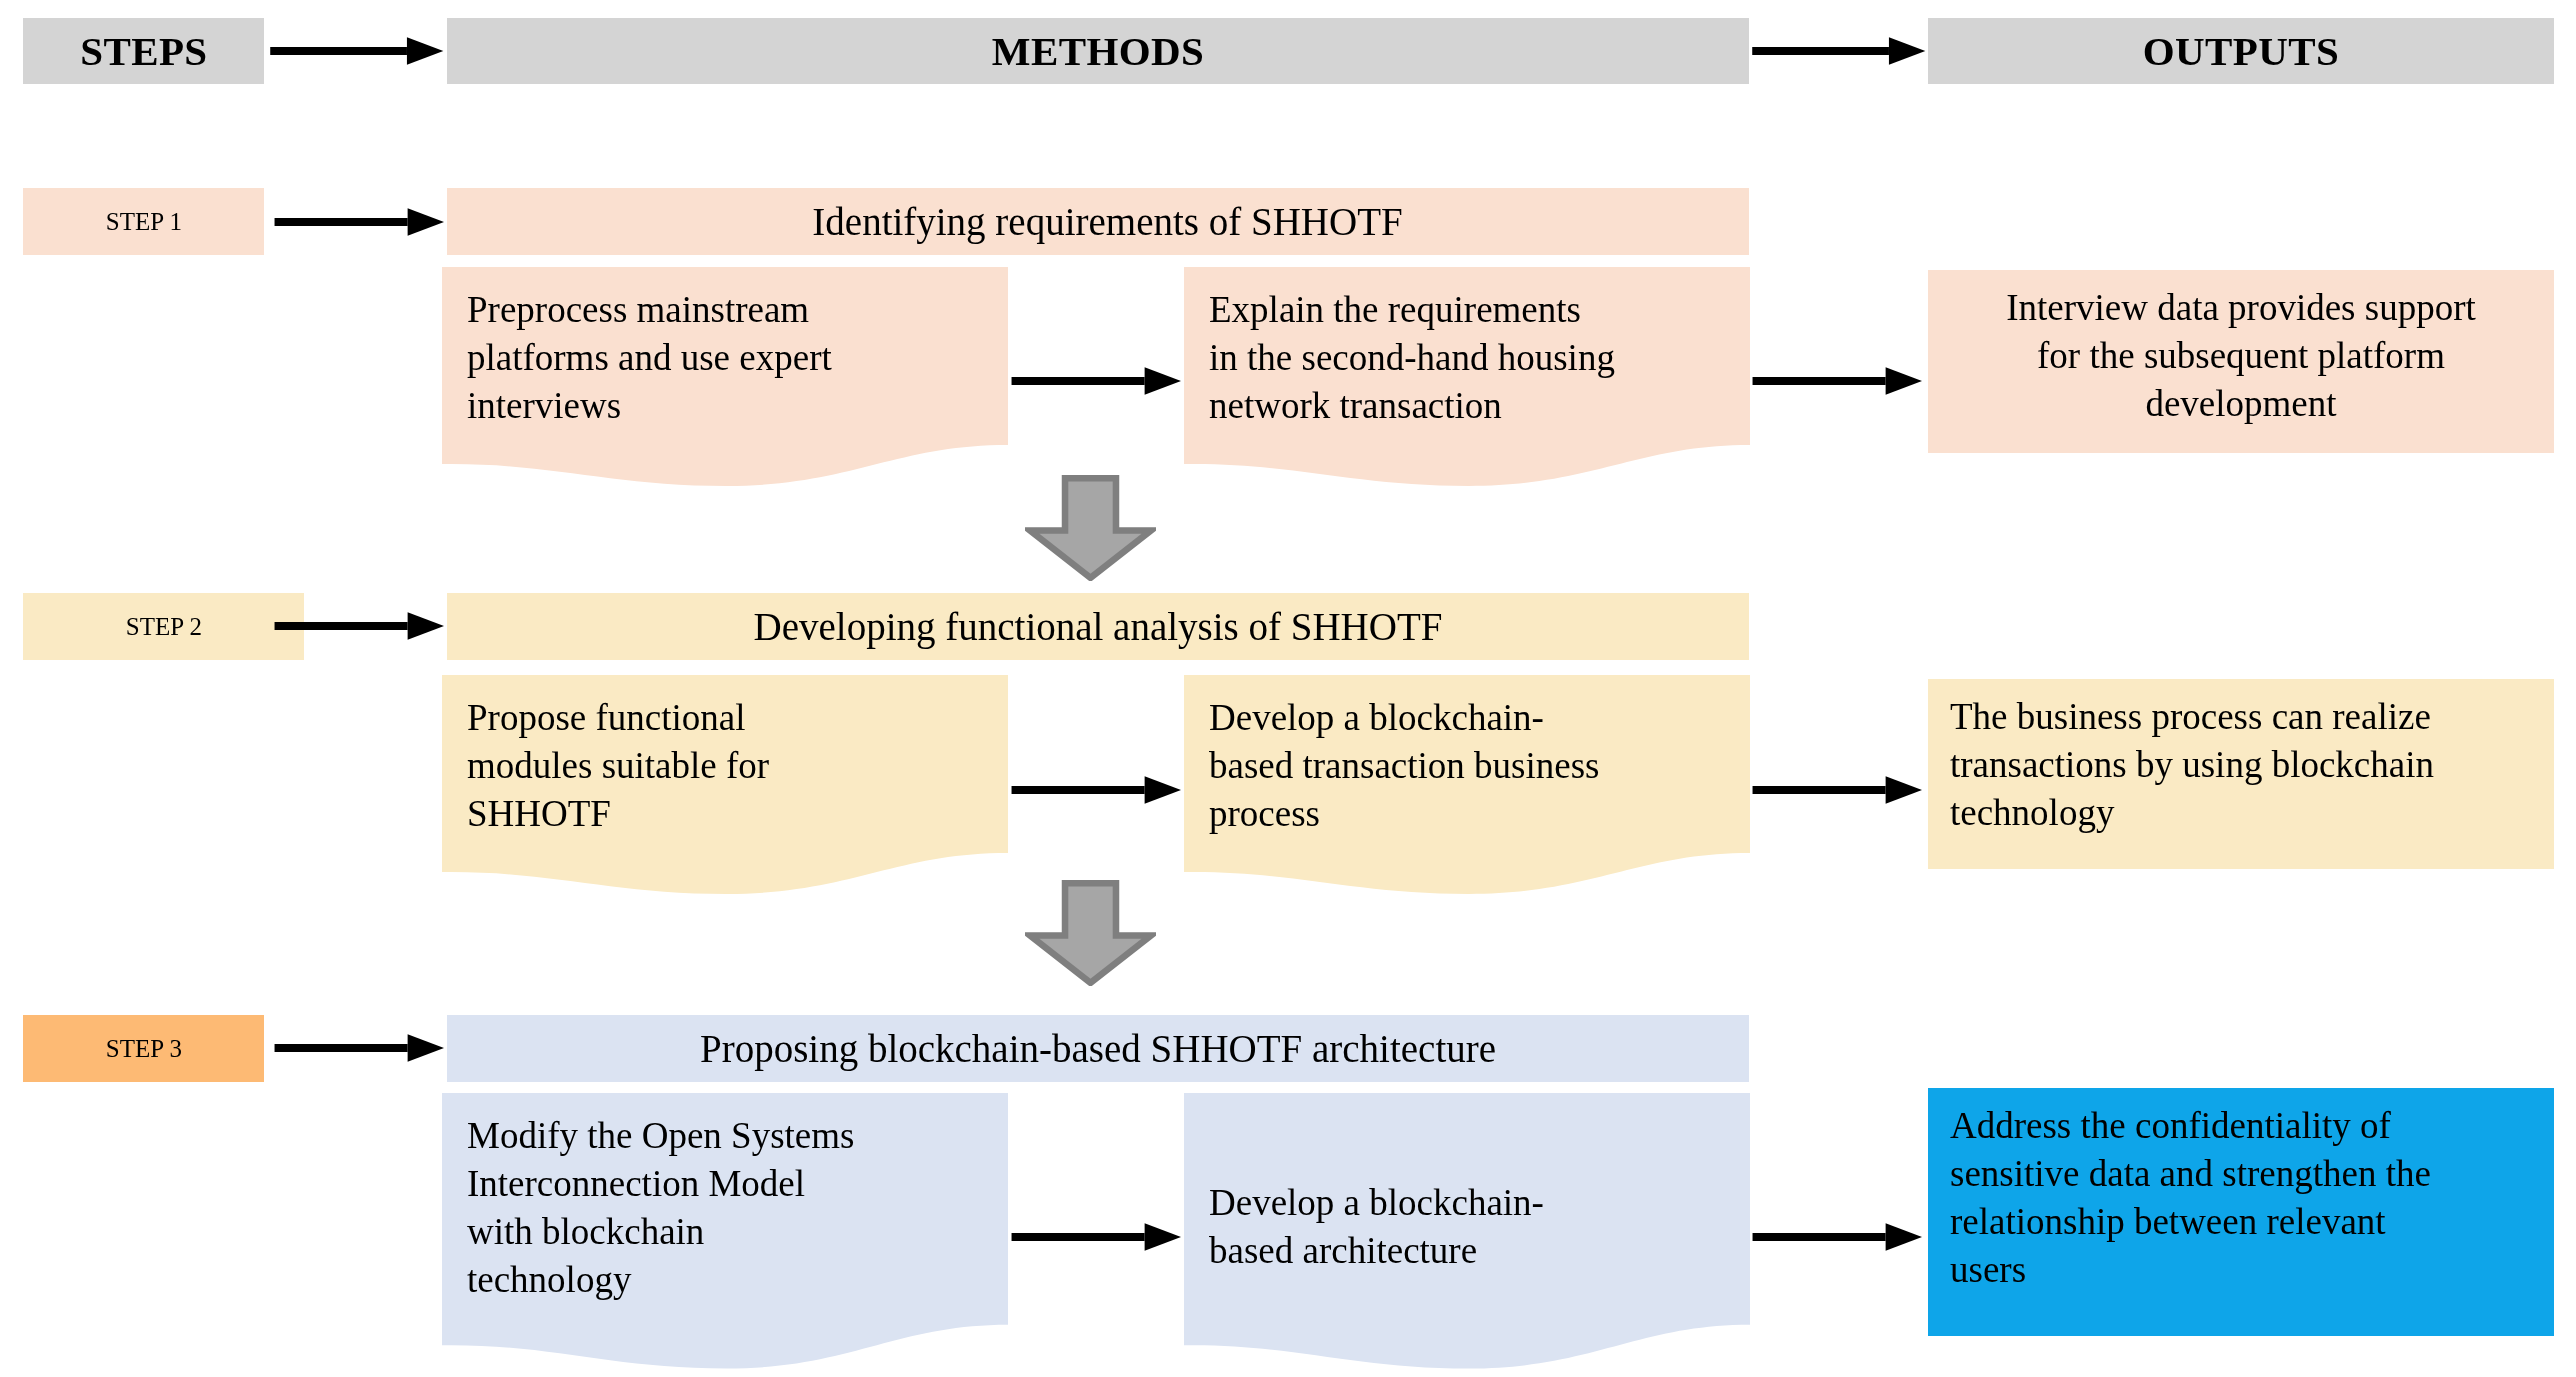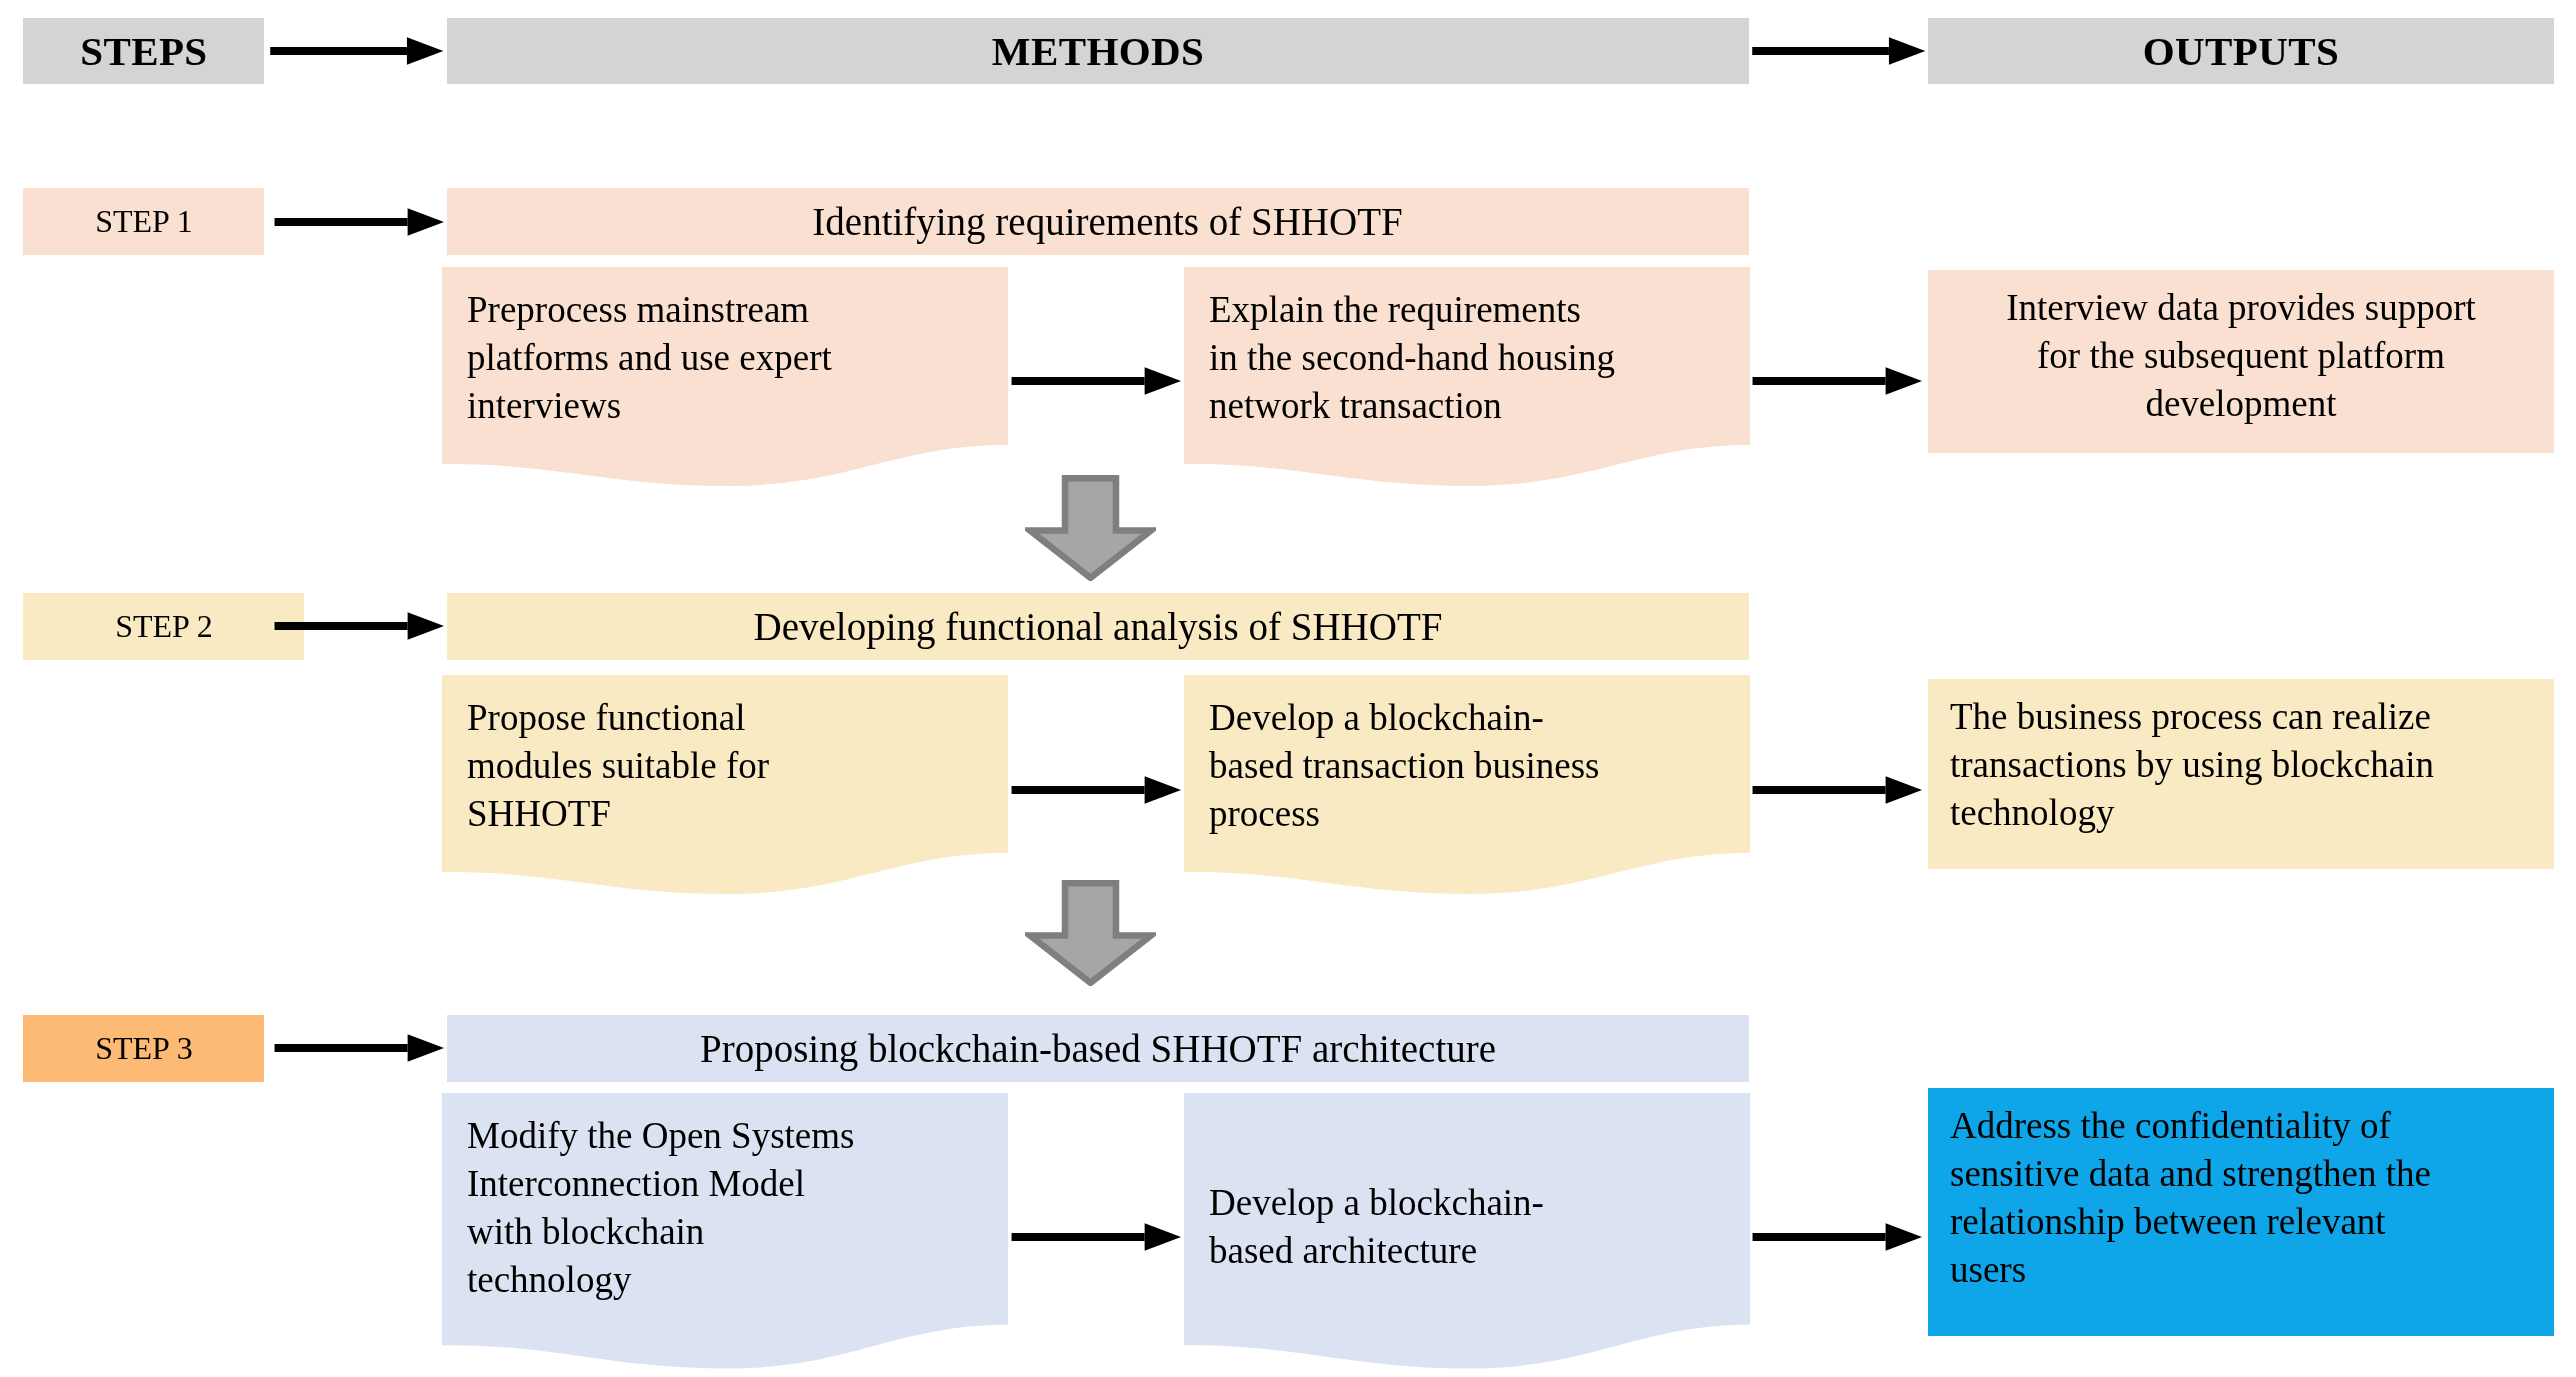--- a/index.html
+++ b/index.html
@@ -30,21 +30,21 @@
     letter-spacing: 0.4px;
     color: #000000;
     text-align: center;
   }
 
   
   .step-chip {
     display: flex;
     align-items: center;
     justify-content: center;
-    font-size: 32px;
+    font-size: 25px;
     color: #000000;
   }
 
   
   .title-bar {
     display: flex;
     align-items: center;
     justify-content: center;
     font-size: 39px;
     color: #000000;

